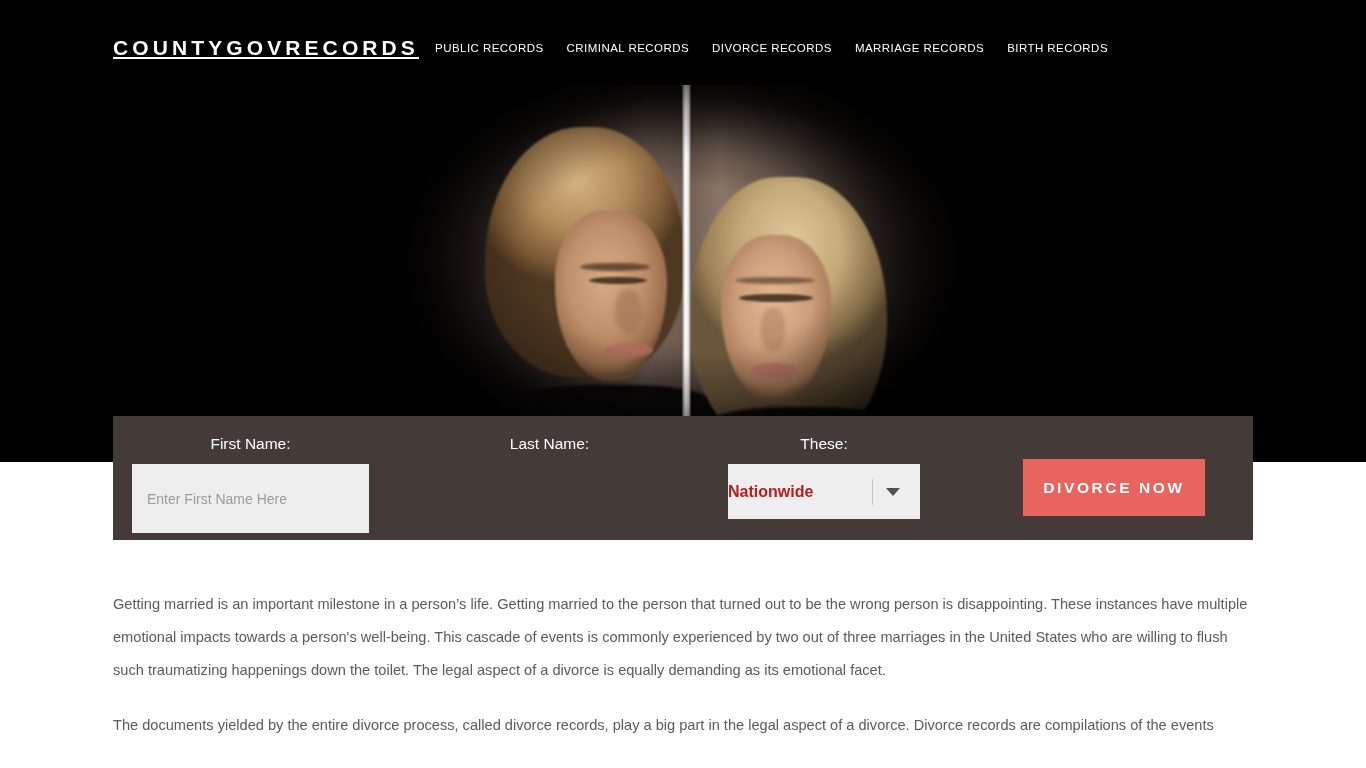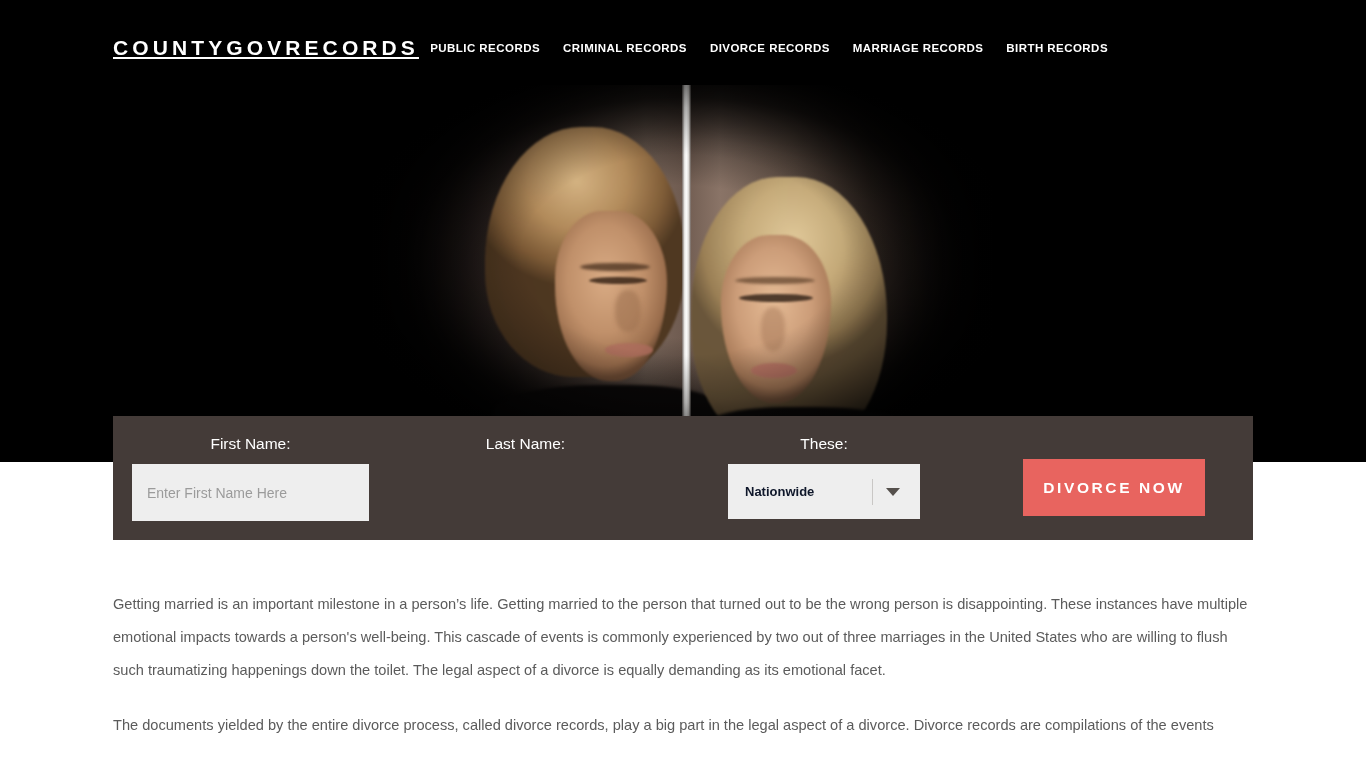--- a/index.html
+++ b/index.html
@@ -143,21 +143,21 @@
   .nav {
     position: absolute;
     right: 118px;
     display: flex;
     align-items: center;
     gap: 23px;
   }
   .nav-item {
     color: #ffffff;
     font-size: 11.5px;
-    font-weight: bold;
+    font-weight: normal;
     letter-spacing: 0.45px;
     text-decoration: none;
     white-space: nowrap;
     cursor: pointer;
   }
 
   
   .form-bar {
     position: absolute;
     left: 113px;
@@ -177,49 +177,48 @@
   .field-label {
     color: #ffffff;
     font-size: 15.5px;
     font-weight: normal;
     text-align: center;
     margin-bottom: 10px;
     line-height: 20px;
   }
   .text-input {
     width: 100%;
-    height: 57px;
+    height: 69px;
     background: #eeeeee;
     border: none;
     outline: none;
     padding: 0 15px;
     font-size: 14px;
     font-family: "Liberation Sans", sans-serif;
     color: #3c3c3c;
   }
   .text-input::placeholder { color: #9b9b9b; }
 
   .grp-first { left: 19px; width: 237px; }
-  .grp-last  { left: 294px; width: 237px; }
+  .grp-last  { left: 318px; width: 237px; }
   .grp-state { left: 615px; width: 192px; }
 
   .select-wrap {
     position: relative;
     width: 100%;
     height: 55px;
     background: #eeeeee;
     display: flex;
     align-items: center;
     cursor: pointer;
   }
   .select-value {
-    padding-left: 17px;
-    font-size: 13px;
+    font-size: 16px;
     font-weight: bold;
-    color: #0f172a;
+    color: #b91c1c;
   }
   .select-sep {
     position: absolute;
     right: 47px; top: 15px;
     width: 1px; height: 26px;
     background: #c9c7c5;
   }
   .select-arrow {
     position: absolute;
     right: 20px; top: 50%;

